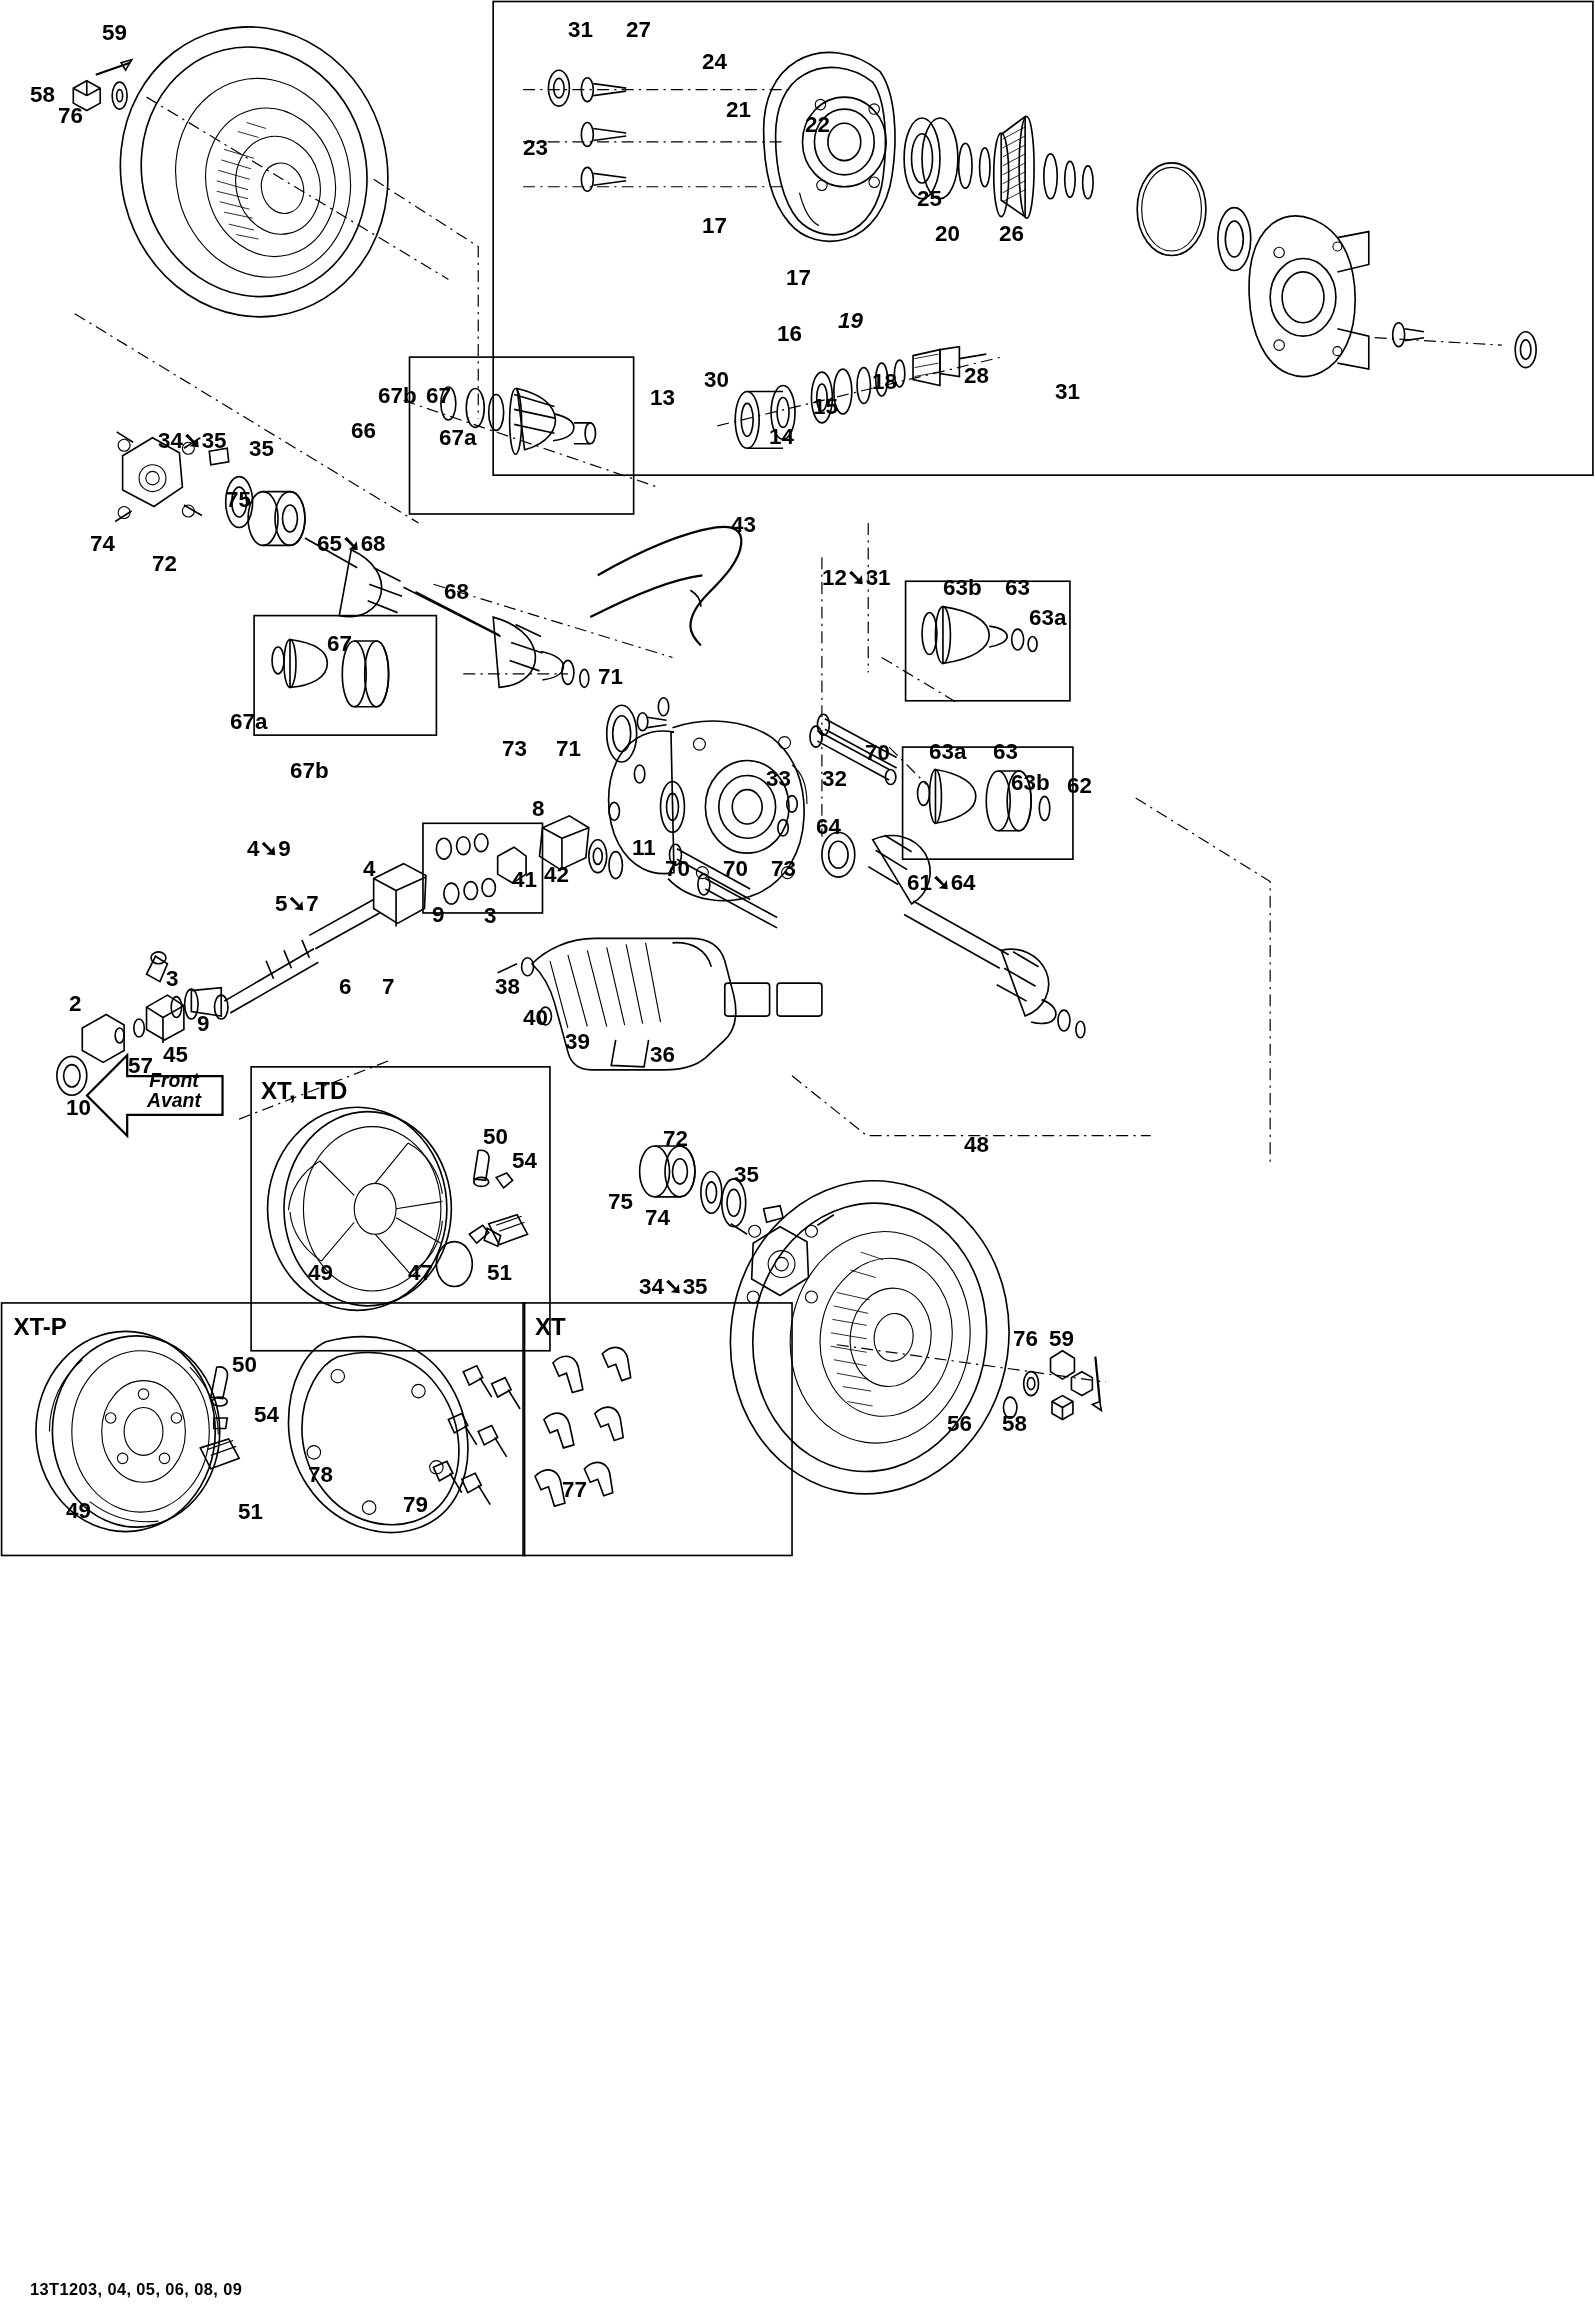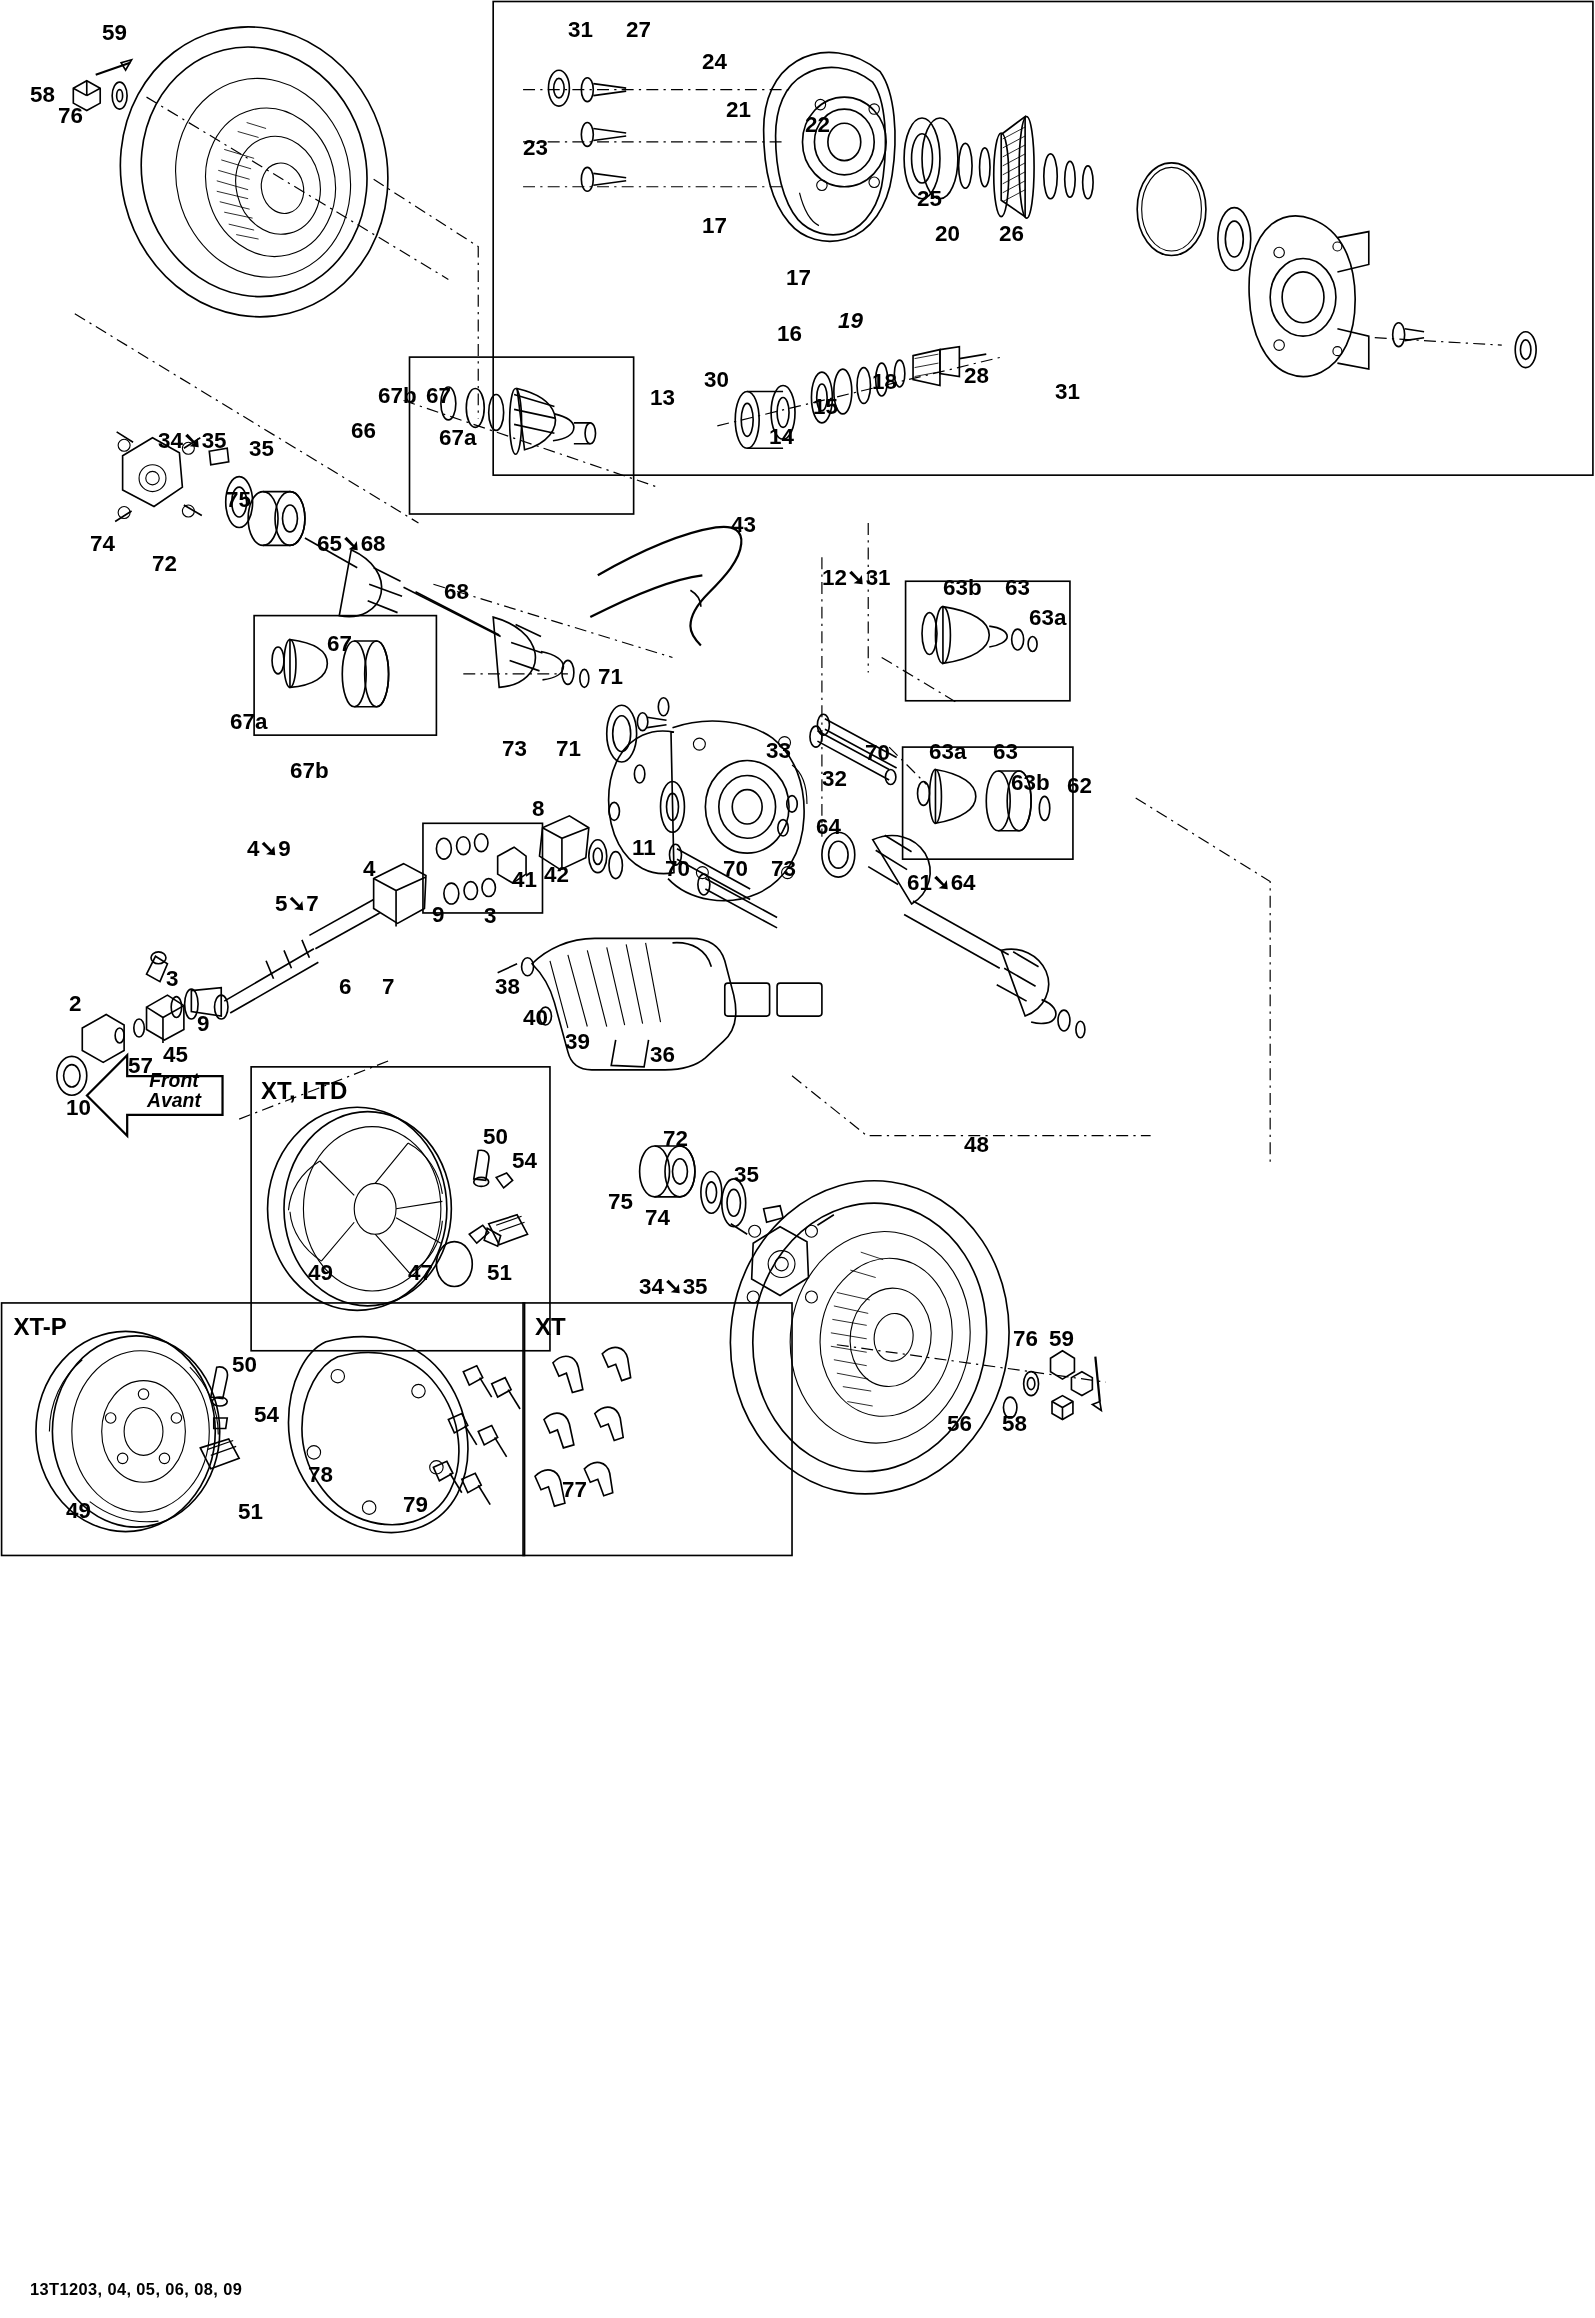--- a/index.html
+++ b/index.html
@@ -519,21 +519,21 @@
       <div class="lbl" style="left: 1005px; top: 577px;">63</div>
       <div class="lbl" style="left: 1029px; top: 607px;">63a</div>
       <div class="lbl" style="left: 598px; top: 666px;">71</div>
       <div class="lbl" style="left: 502px; top: 738px;">73</div>
       <div class="lbl" style="left: 556px; top: 738px;">71</div>
       <div class="lbl" style="left: 865px; top: 742px;">70</div>
       <div class="lbl" style="left: 929px; top: 741px;">63a</div>
       <div class="lbl" style="left: 993px; top: 741px;">63</div>
       <div class="lbl" style="left: 1011px; top: 772px;">63b</div>
       <div class="lbl" style="left: 1067px; top: 775px;">62</div>
-      <div class="lbl" style="left: 766px; top: 740px;">33</div>
+      <div class="lbl" style="left: 766px; top: 768px;">33</div>
       <div class="lbl" style="left: 822px; top: 768px;">32</div>
       <div class="lbl" style="left: 816px; top: 816px;">64</div>
       <div class="lbl" style="left: 532px; top: 798px;">8</div>
       <div class="lbl" style="left: 592px; top: 837px; padding-left: 40px;">11</div>
       <div class="lbl" style="left: 512px; top: 869px;">41</div>
       <div class="lbl" style="left: 544px; top: 864px;">42</div>
       <div class="lbl" style="left: 665px; top: 858px;">70</div>
       <div class="lbl" style="left: 723px; top: 858px;">70</div>
       <div class="lbl" style="left: 771px; top: 858px;">73</div>
       <div class="lbl" style="left: 247px; top: 838px;">4➘9</div>

